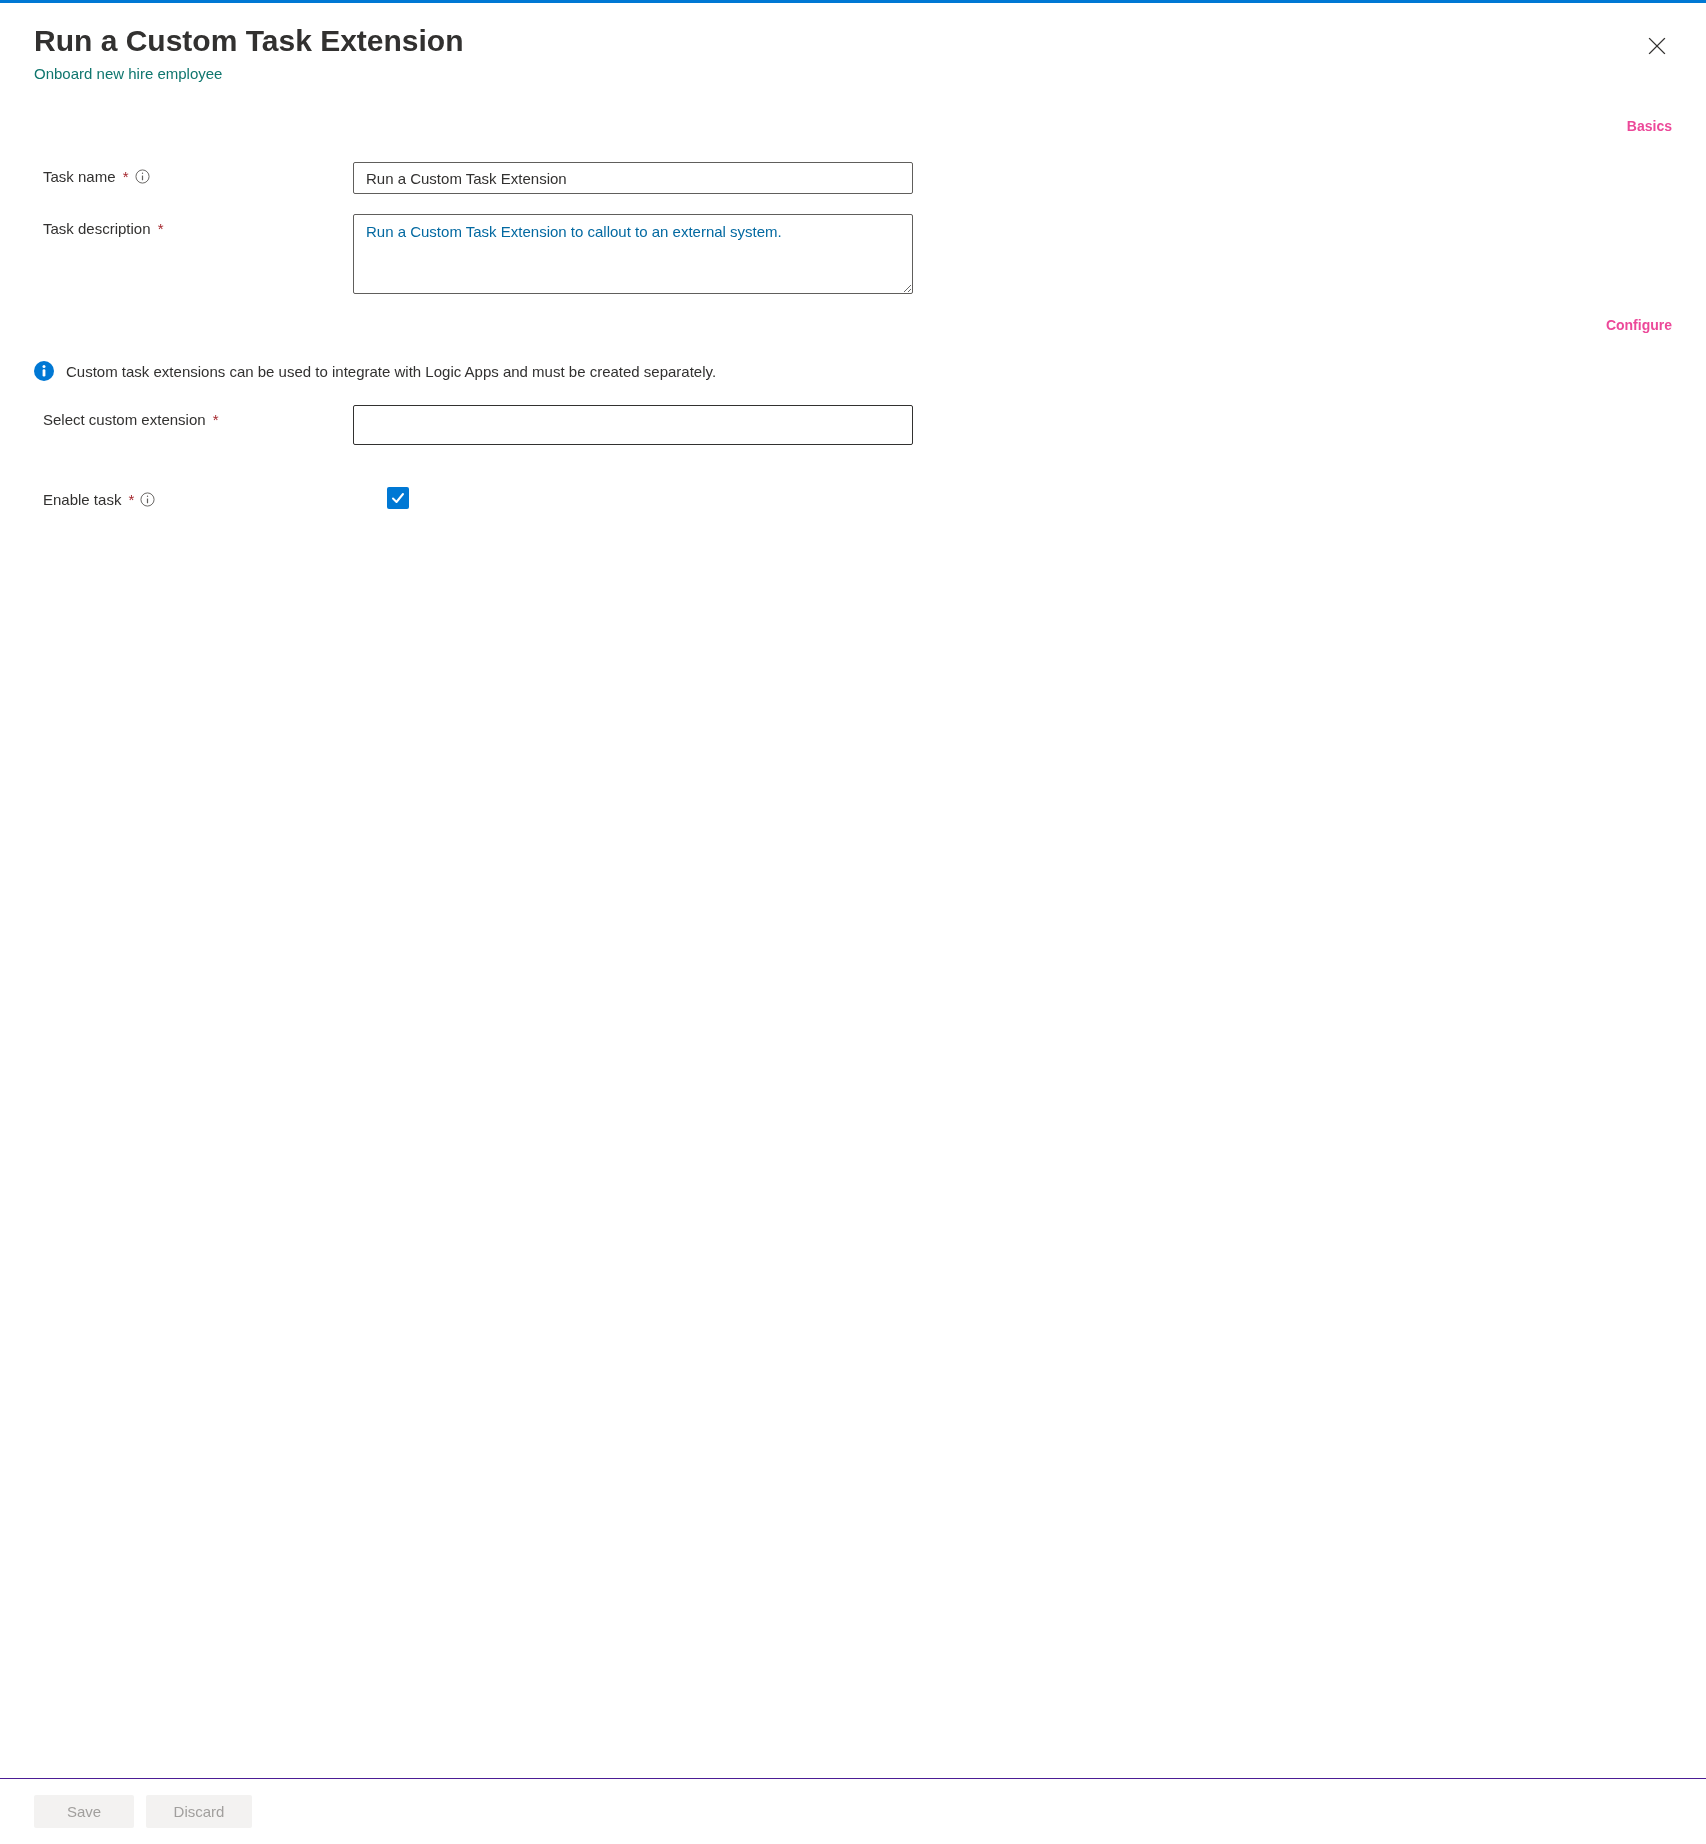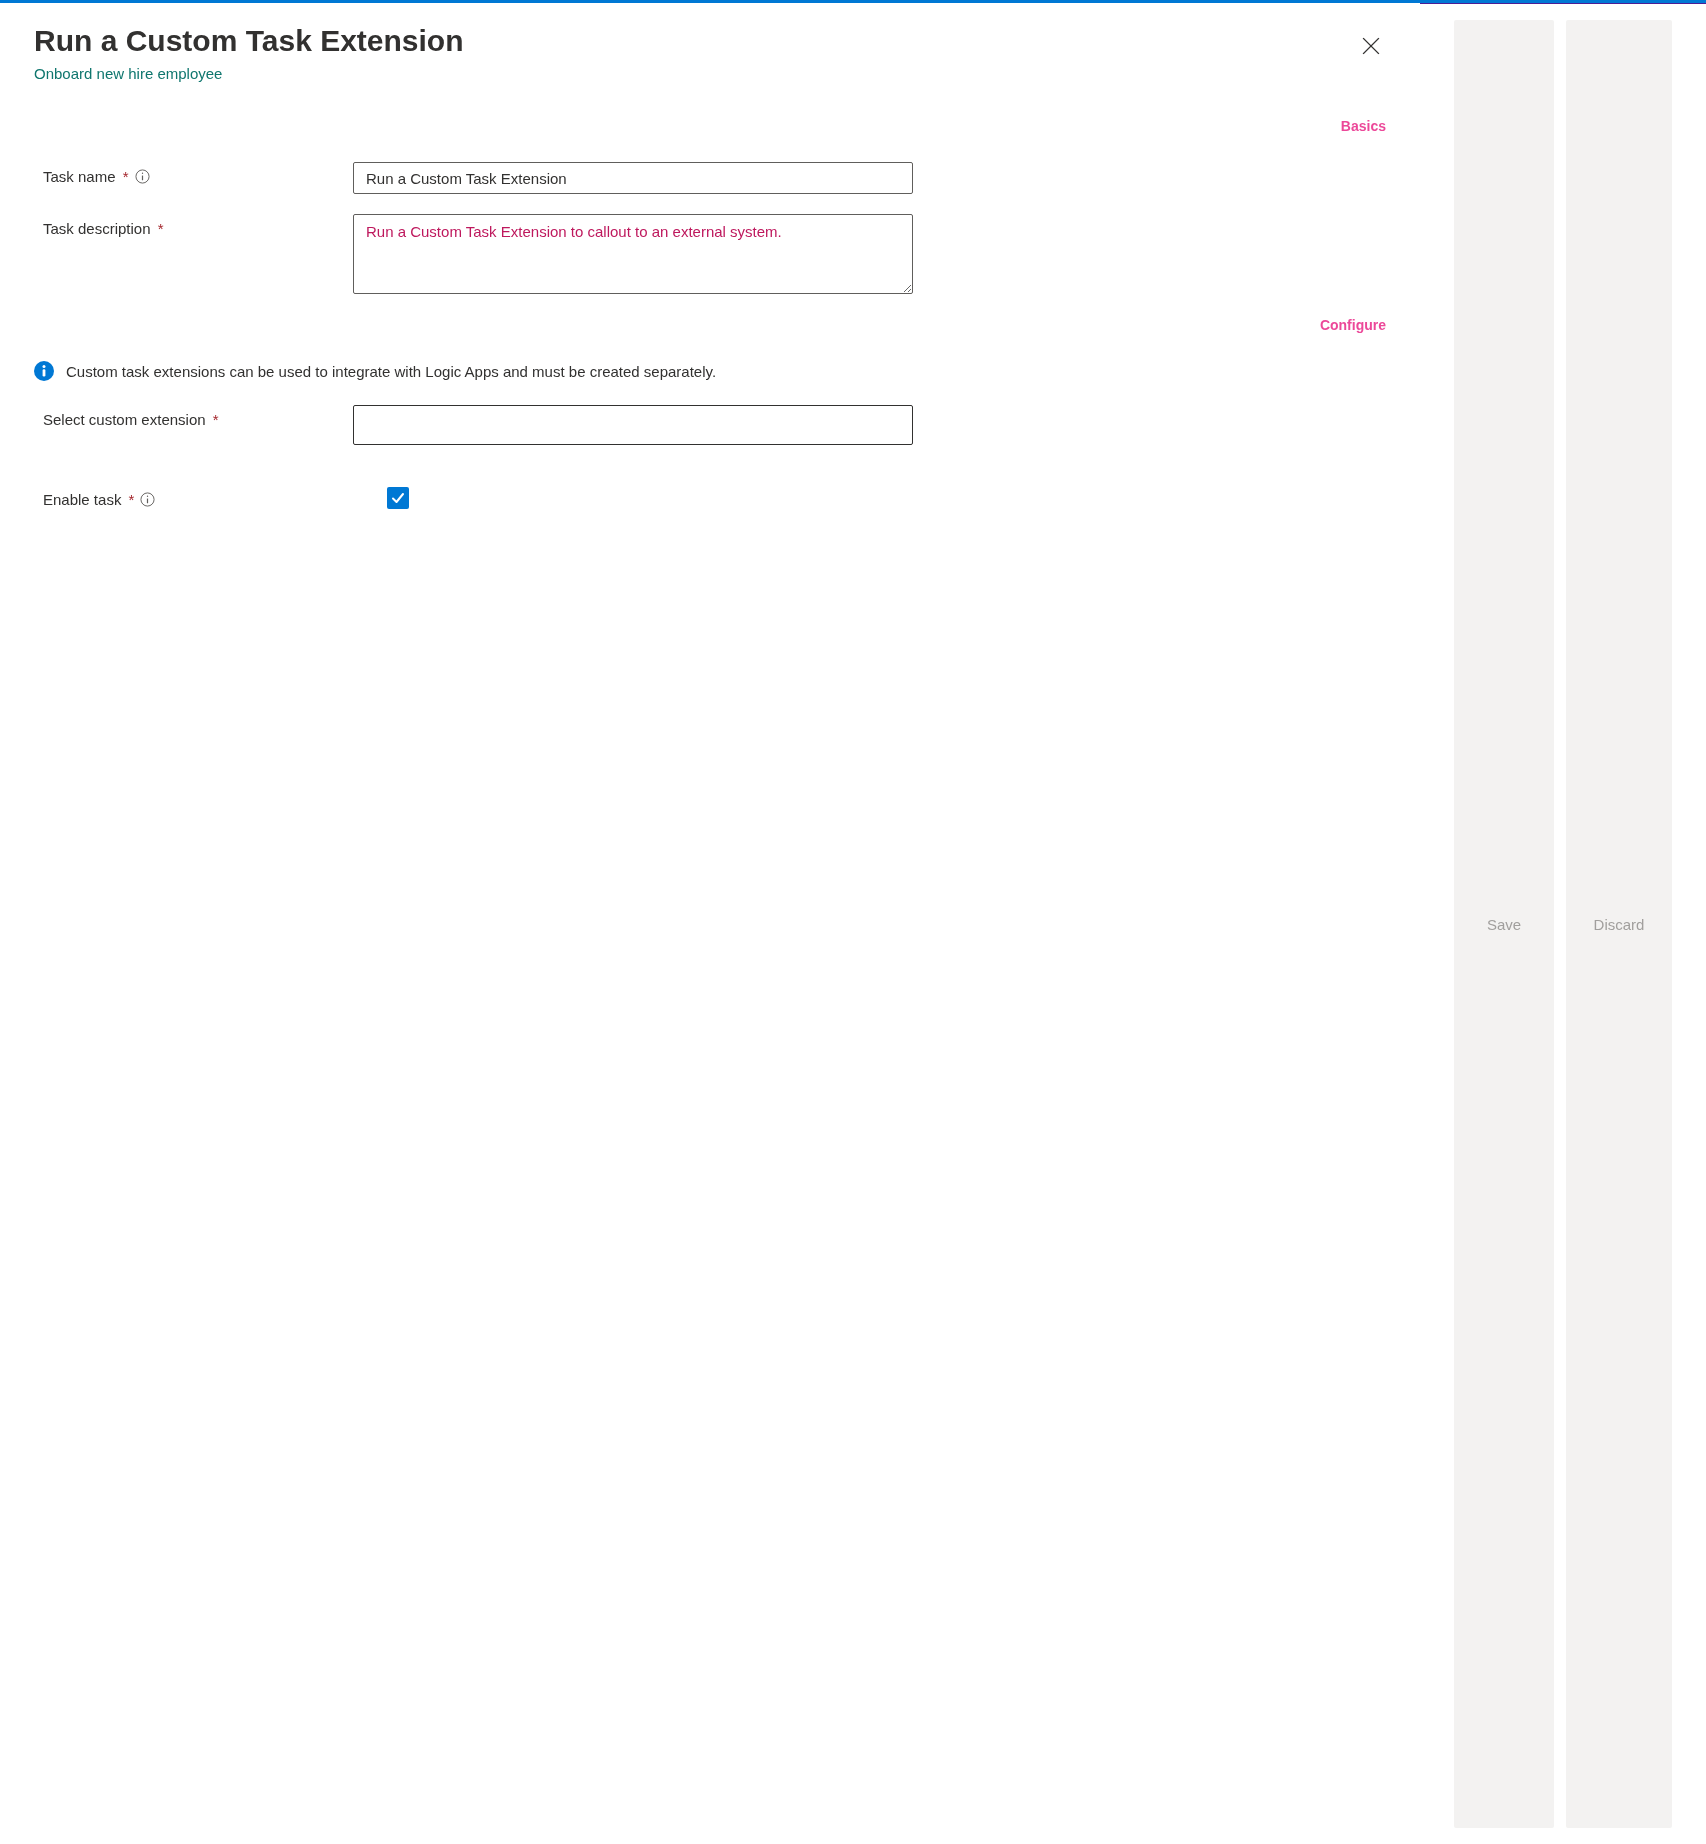--- a/index.html
+++ b/index.html
@@ -13,21 +13,21 @@
       color: #323130;
       font-size: 14px;
     }
     .top-border {
       height: 3px;
       background: #0078d4;
       width: 100%;
     }
     .container {
       display: flex;
-      flex-direction: row;
+      flex-direction: column;
       height: calc(100vh - 3px);
     }
     .content {
       flex: 1;
       padding: 20px 34px 20px 34px;
       overflow-y: auto;
       position: relative;
     }
     .header {
       display: flex;
@@ -113,21 +113,21 @@
       color: #323130;
       height: 32px;
     }
     .textarea-input {
       width: 100%;
       padding: 8px 12px;
       border: 1px solid #605e5c;
       border-radius: 2px;
       font-size: 15px;
       font-family: inherit;
-      color: #be185d;
+      color: #0369a1;
       resize: vertical;
       height: 80px;
     }
     .select-input {
       width: 100%;
       padding: 6px 12px;
       border: 1px solid #323130;
       border-radius: 2px;
       font-size: 15px;
       font-family: inherit;

